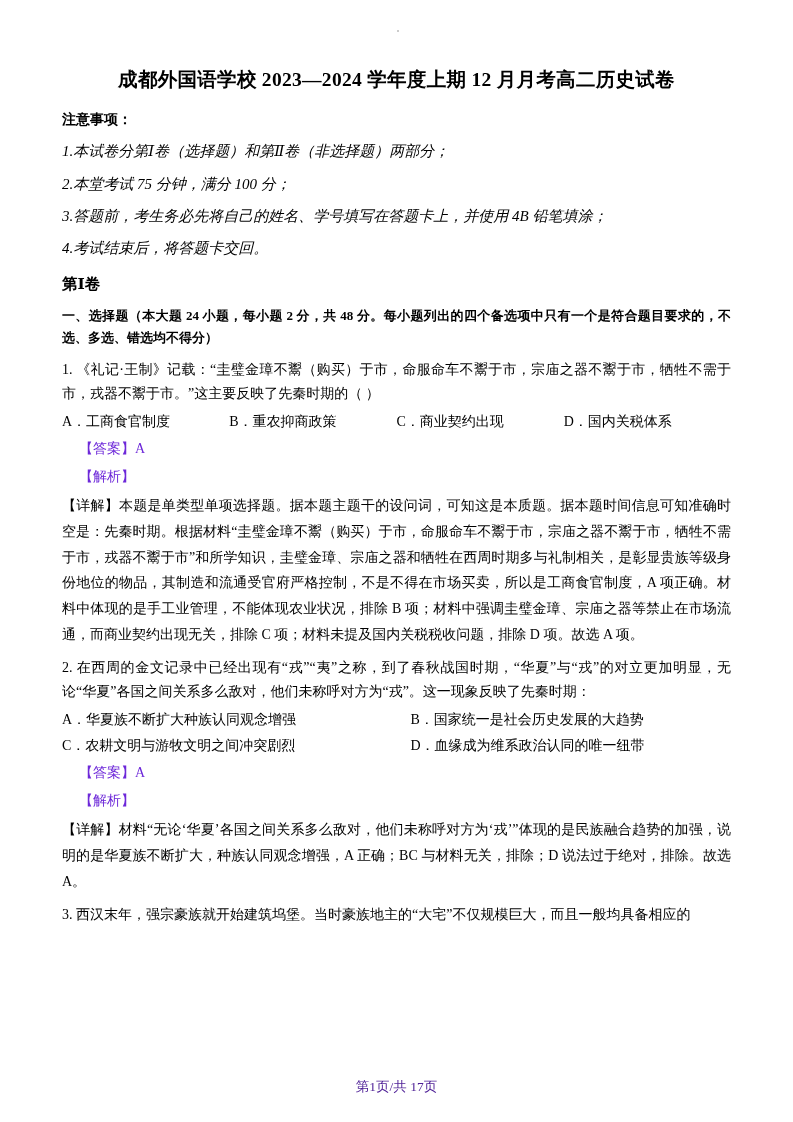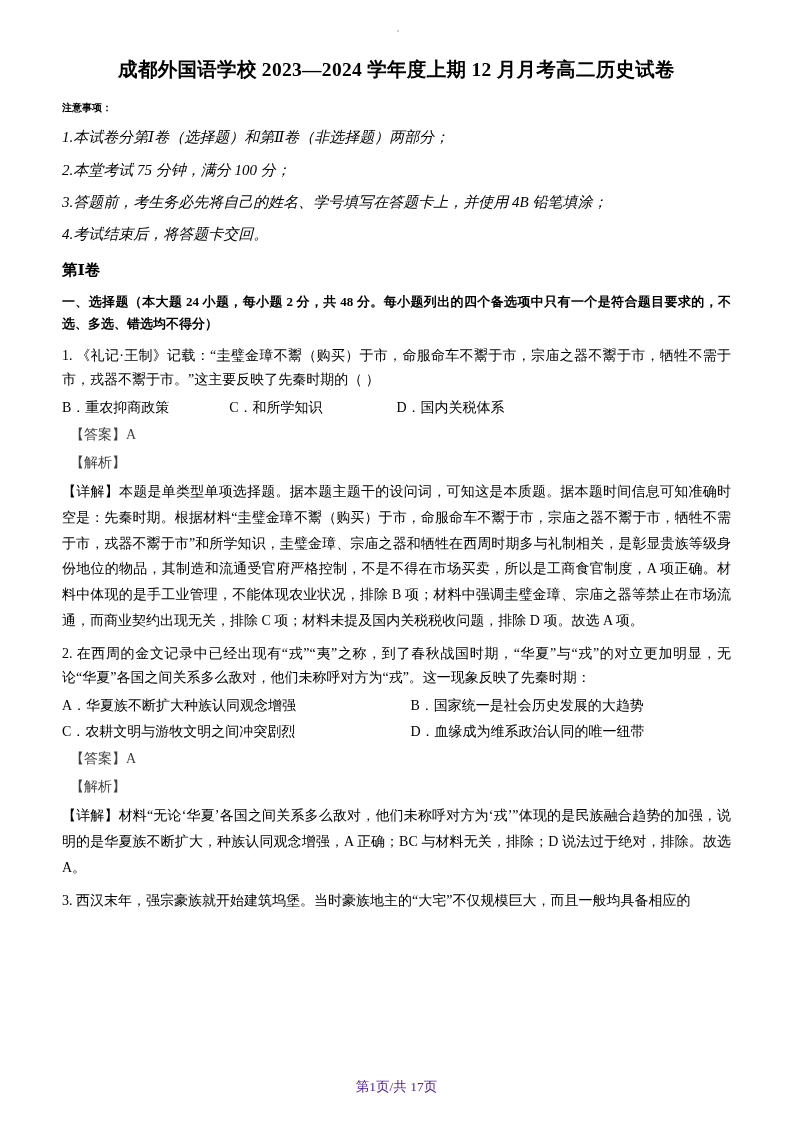--- a/index.html
+++ b/index.html
@@ -11,33 +11,33 @@
     width: 793px;
     height: 1122px;
     font-family: "Liberation Serif", "DejaVu Serif", serif;
     color: #000000;
     position: relative;
   }
   .page {
     width: 793px;
     height: 1122px;
     box-sizing: border-box;
-    padding: 40px 62px 0 62px;
+    padding: 50px 62px 0 62px;
     position: relative;
   }
   .doc-title {
     text-align: center;
     font-size: 19.5px;
     font-weight: bold;
     letter-spacing: 0.3px;
     margin: 16px 0 18px 0;
     line-height: 1.4;
   }
   .notice-head {
-    font-size: 10px;
+    font-size: 14px;
     font-weight: bold;
     margin: 6px 0 10px 0;
   }
   .notice-line {
     font-size: 15px;
     line-height: 1.62;
     margin: 0 0 8px 0;
     font-style: italic;
   }
   .section-center {
@@ -68,24 +68,24 @@
   .opts-row.four > span {
     flex: 0 0 25%;
   }
   .opts-row.two > span {
     flex: 0 0 50%;
   }
   .opts-row.two > span.indent-b {
     padding-left: 14px;
   }
   .ans-line {
-    color: #404040;
+    color: #6d28d9;
     font-size: 14px;
     line-height: 1.9;
-    margin: 2px 8px;
+    margin: 2px 17px;
   }
   .expl {
     font-size: 14px;
     line-height: 1.85;
     text-align: justify;
     margin: 2px 0 6px 0;
   }
   .footer {
     position: absolute;
     left: 0;
@@ -123,22 +123,23 @@
 
   <div class="section-center">第Ⅰ卷</div>
 
   <div class="part-head">一、选择题（本大题 24 小题，每小题 2 分，共 48 分。每小题列出的四个备选项中只有一个是符合题目要求的，不选、多选、错选均不得分）</div>
 
   <div class="q-stem">
     <span>1.</span>
     <span>《礼记·王制》记载：“圭璧金璋不鬻（购买）于市，命服命车不鬻于市，宗庙之器不鬻于市，牺牲不需于市，戎器不鬻于市。”这主要反映了先秦时期的（    ）</span>
   </div>
   <div class="opts-row four">
+    <span>A．工商食官制度</span>
     <span>B．重农抑商政策</span>
-    <span>C．和所学知识</span>
+    <span>C．商业契约出现</span>
     <span>D．国内关税体系</span>
   </div>
   <div class="ans-line">【答案】A</div>
   <div class="ans-line">【解析】</div>
   <div class="expl">【详解】本题是单类型单项选择题。据本题主题干的设问词，可知这是本质题。据本题时间信息可知准确时空是：先秦时期。根据材料“圭璧金璋不鬻（购买）于市，命服命车不鬻于市，宗庙之器不鬻于市，牺牲不需于市，戎器不鬻于市”和所学知识，圭璧金璋、宗庙之器和牺牲在西周时期多与礼制相关，是彰显贵族等级身份地位的物品，其制造和流通受官府严格控制，不是不得在市场买卖，所以是工商食官制度，A 项正确。材料中体现的是手工业管理，不能体现农业状况，排除 B 项；材料中强调圭璧金璋、宗庙之器等禁止在市场流通，而商业契约出现无关，排除 C 项；材料未提及国内关税税收问题，排除 D 项。故选 A 项。</div>
 
   <div class="q-stem">
     <span>2.</span>
     <span>在西周的金文记录中已经出现有“戎”“夷”之称，到了春秋战国时期，“华夏”与“戎”的对立更加明显，无论“华夏”各国之间关系多么敌对，他们未称呼对方为“戎”。这一现象反映了先秦时期：</span>
   </div>

